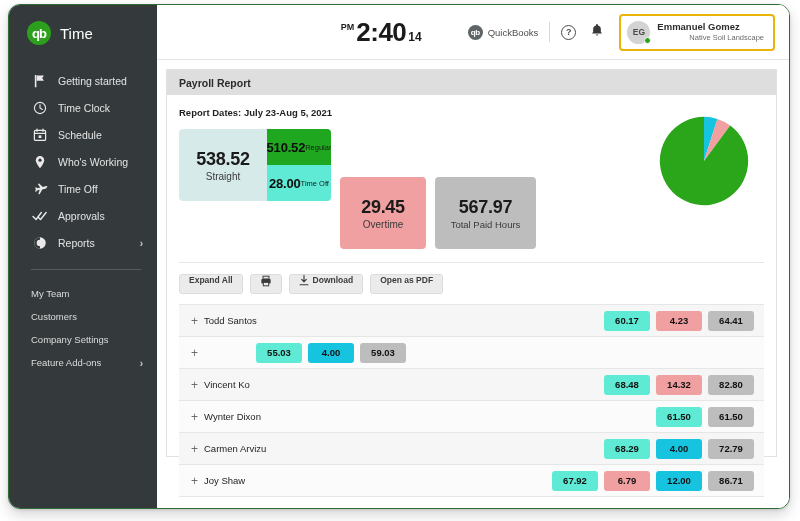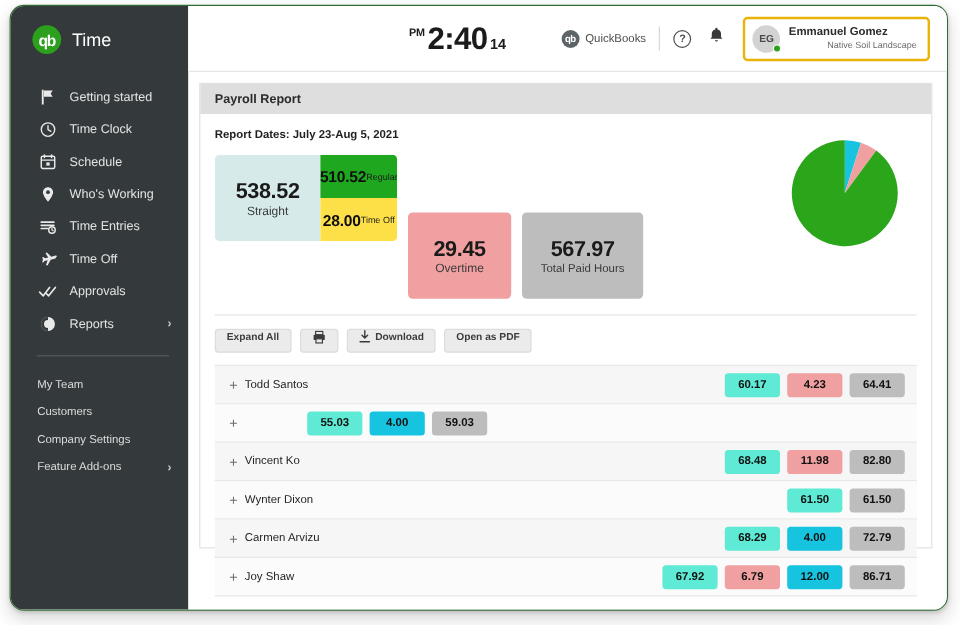--- a/index.html
+++ b/index.html
@@ -167,21 +167,21 @@
     flex: 1; background: #d7eaea;
     display: flex; flex-direction: column;
     align-items: center; justify-content: center;
   }
   .straight-right { width: 64px; display: flex; flex-direction: column; }
   .sr-cell {
     flex: 1; display: flex; flex-direction: row;
     align-items: center; justify-content: center;
   }
   .sr-regular { background: #1fa81f; }
-  .sr-timeoff { background: #fde047; align-items: center; }
+  .sr-timeoff { background: #5eead4; align-items: center; }
   .big-num { font-size: 18px; font-weight: bold; color: #1a1a1a; letter-spacing: -0.3px; }
   .mid-num { font-size: 13px; font-weight: bold; color: #0e0e0e; letter-spacing: -0.2px; }
   .card-label { font-size: 10px; color: #3a3a3a; margin-top: 1px; }
   .small-label { font-size: 7.5px; color: #1b1b1b; margin-top: 0px; }
   .card-simple {
     width: 86px; height: 72px; border-radius: 4px;
     display: flex; flex-direction: column;
     align-items: center; justify-content: center; margin-top: 48px;
   }
   .card-ot { background: #f0a0a0; }
@@ -283,30 +283,20 @@
       <div class="nav-item">
         <span class="nav-icon">
           <svg width="14" height="14" viewBox="0 0 16 16">
               <path d="M8 1.2c-2.7 0-4.8 2.1-4.8 4.7C3.2 9.4 8 15 8 15s4.8-5.6 4.8-9.1C12.8 3.3 10.7 1.2 8 1.2z" fill="#e9e9e9"></path>
               <circle cx="8" cy="5.9" r="1.8" fill="#343a3c"></circle>
             </svg>
         </span>
         <span>Who's Working</span>
       </div>
 
-      <div class="nav-item">
-        <span class="nav-icon">
-          <svg width="15" height="14" viewBox="0 0 17 16">
-              <path d="M1.5 3.6h12M1.5 6.6h12M1.5 9.6h6" stroke="#e9e9e9" stroke-width="1.6" stroke-linecap="round"></path>
-              <circle cx="11.7" cy="11" r="3.1" stroke="#e9e9e9" stroke-width="1.4" fill="#343a3c"></circle>
-              <path d="M11.7 9.3V11l1.2.8" stroke="#e9e9e9" stroke-width="1.1" fill="none" stroke-linecap="round"></path>
-            </svg>
-        </span>
-        <span>Time Entries</span>
-      </div>
 
       <div class="nav-item">
         <span class="nav-icon">
           <svg width="15" height="14" viewBox="0 0 16 16">
               <path d="M14.5 7.4 10 8.5l-3 5.4-1.5-.3 1.6-4.7-3 .7-1.1 1.6-1.1-.2.7-2.4L2 6.2l1.1-.3 1.5 1.3 3-.8L5 2.2l1.4-.6 4.2 4 4.1-1.1c.6-.2 1.1.1 1.2.6.1.4-.2.8-.8 1z" fill="#e9e9e9"></path>
             </svg>
         </span>
         <span>Time Off</span>
       </div>
 
@@ -487,21 +477,21 @@
                 <span class="val-box v-cyan">4.00</span>
                 <span class="val-box v-gray">59.03</span>
               </span>
             </div>
             <div class="emp-row">
               <span class="plus">+</span>
               <span class="emp-name">Vincent Ko</span>
               <span class="vals">
                 <span class="val-box v-empty"></span>
                 <span class="val-box v-green">68.48</span>
-                <span class="val-box v-pink">11.98</span>
+                <span class="val-box v-pink">14.32</span>
                 <span class="val-box v-gray">82.80</span>
               </span>
             </div>
             <div class="emp-row alt">
               <span class="plus">+</span>
               <span class="emp-name">Wynter Dixon</span>
               <span class="vals">
                 <span class="val-box v-empty"></span>
                 <span class="val-box v-empty"></span>
                 <span class="val-box v-green">61.50</span>

